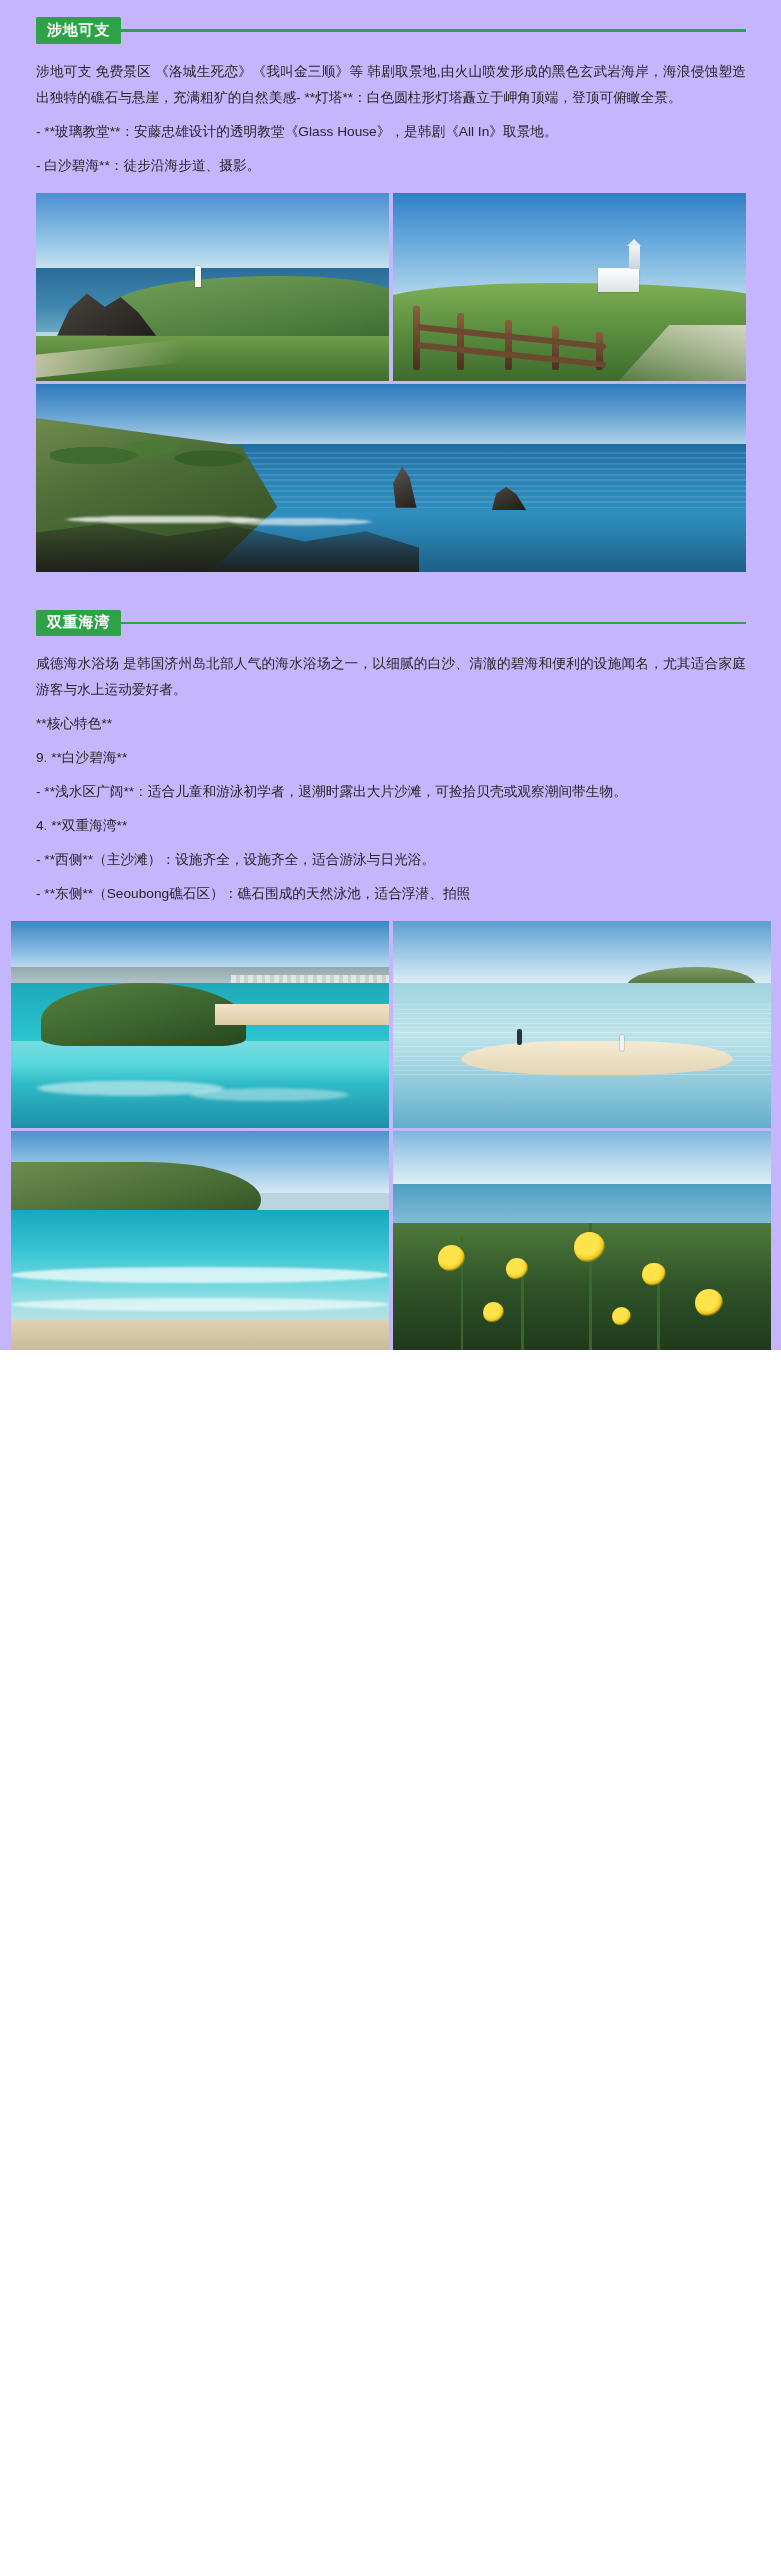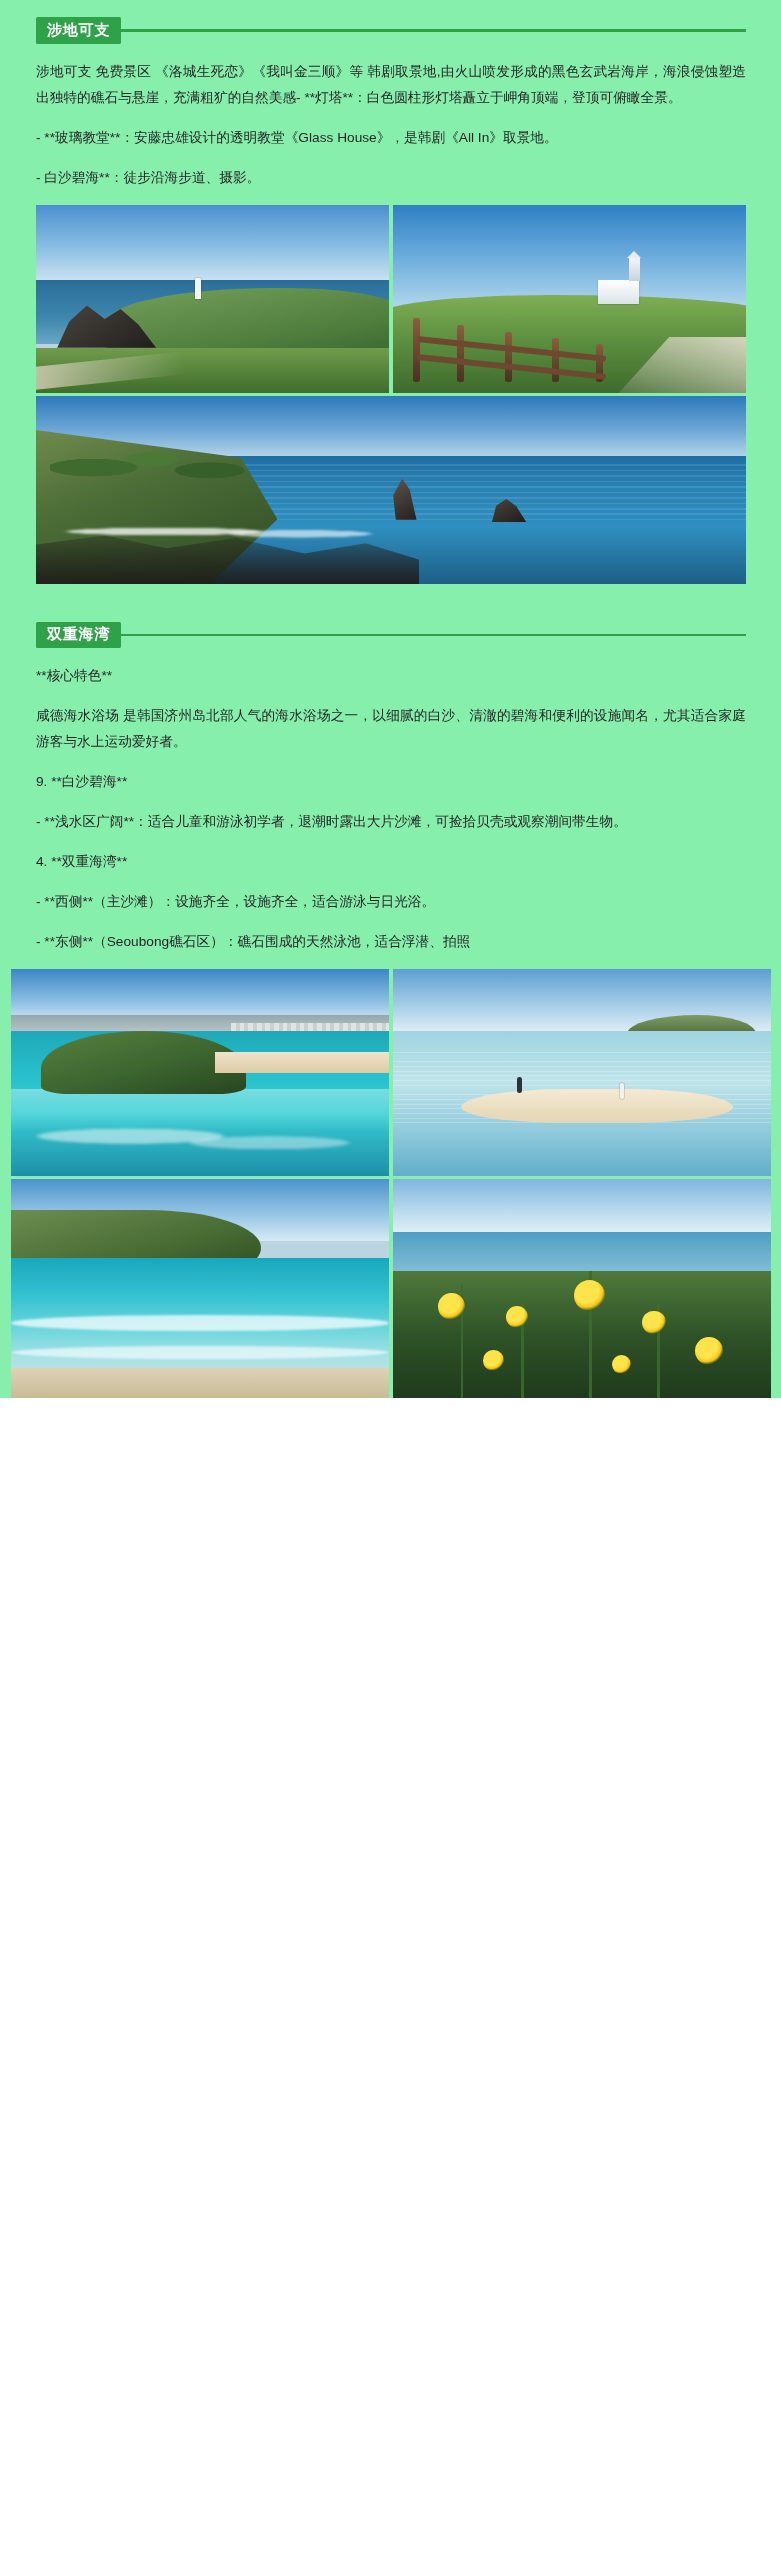--- a/index.html
+++ b/index.html
@@ -9,21 +9,21 @@
   }
   body {
     width: 782px;
     font-family: "Liberation Sans", "DejaVu Sans", sans-serif;
     color: #222222;
     -webkit-font-smoothing: antialiased;
   }
   .page {
     width: 782px;
     position: relative;
-    background: #86efac;
+    background: #c4b5fd;
     padding-top: 6.3px;
     box-sizing: border-box;
   }
 
   
   .section-head {
     position: relative;
     height: 48px;
     margin: 0 0 4.7px 0;
   }
@@ -60,21 +60,21 @@
     box-sizing: border-box;
   }
   .para {
     font-size: 13.7px;
     line-height: 26px;
     color: #262626;
     margin: 0;
     text-align: justify;
     word-break: break-word;
   }
-  .para + .para { margin-top: 14px; }
+  .para + .para { margin-top: 8px; }
 
   
   .img-grid {
     margin: 14px 0 0 0;
     padding: 0 36px;
     box-sizing: border-box;
   }
   .row {
     display: flex;
     gap: 3.1px;
@@ -401,22 +401,22 @@
   </div>
 
   <div class="section-head" style="margin-top:26.6px">
     <div class="tailwrap"></div>
     <div class="bar">
       <span class="bar-label">双重海湾</span>
     </div>
   </div>
 
   <div class="body-block">
+    <p class="para">咸德海水浴场 是韩国济州岛北部人气的海水浴场之一，以细腻的白沙、清澈的碧海和便利的设施闻名，尤其适合家庭游客与水上运动爱好者。</p>
     <p class="para">**核心特色**</p>
-    <p class="para">咸德海水浴场 是韩国济州岛北部人气的海水浴场之一，以细腻的白沙、清澈的碧海和便利的设施闻名，尤其适合家庭游客与水上运动爱好者。</p>
     <p class="para">9. **白沙碧海**</p>
     <p class="para">  - **浅水区广阔**：适合儿童和游泳初学者，退潮时露出大片沙滩，可捡拾贝壳或观察潮间带生物。</p>
     <p class="para">4. **双重海湾**</p>
     <p class="para">  - **西侧**（主沙滩）：设施齐全，设施齐全，适合游泳与日光浴。</p>
     <p class="para">  - **东侧**（Seoubong礁石区）：礁石围成的天然泳池，适合浮潜、拍照</p>
   </div>
 
   <div class="img-grid" style="padding:0 11px;">
     <div class="row">
       <div class="cell h265">

